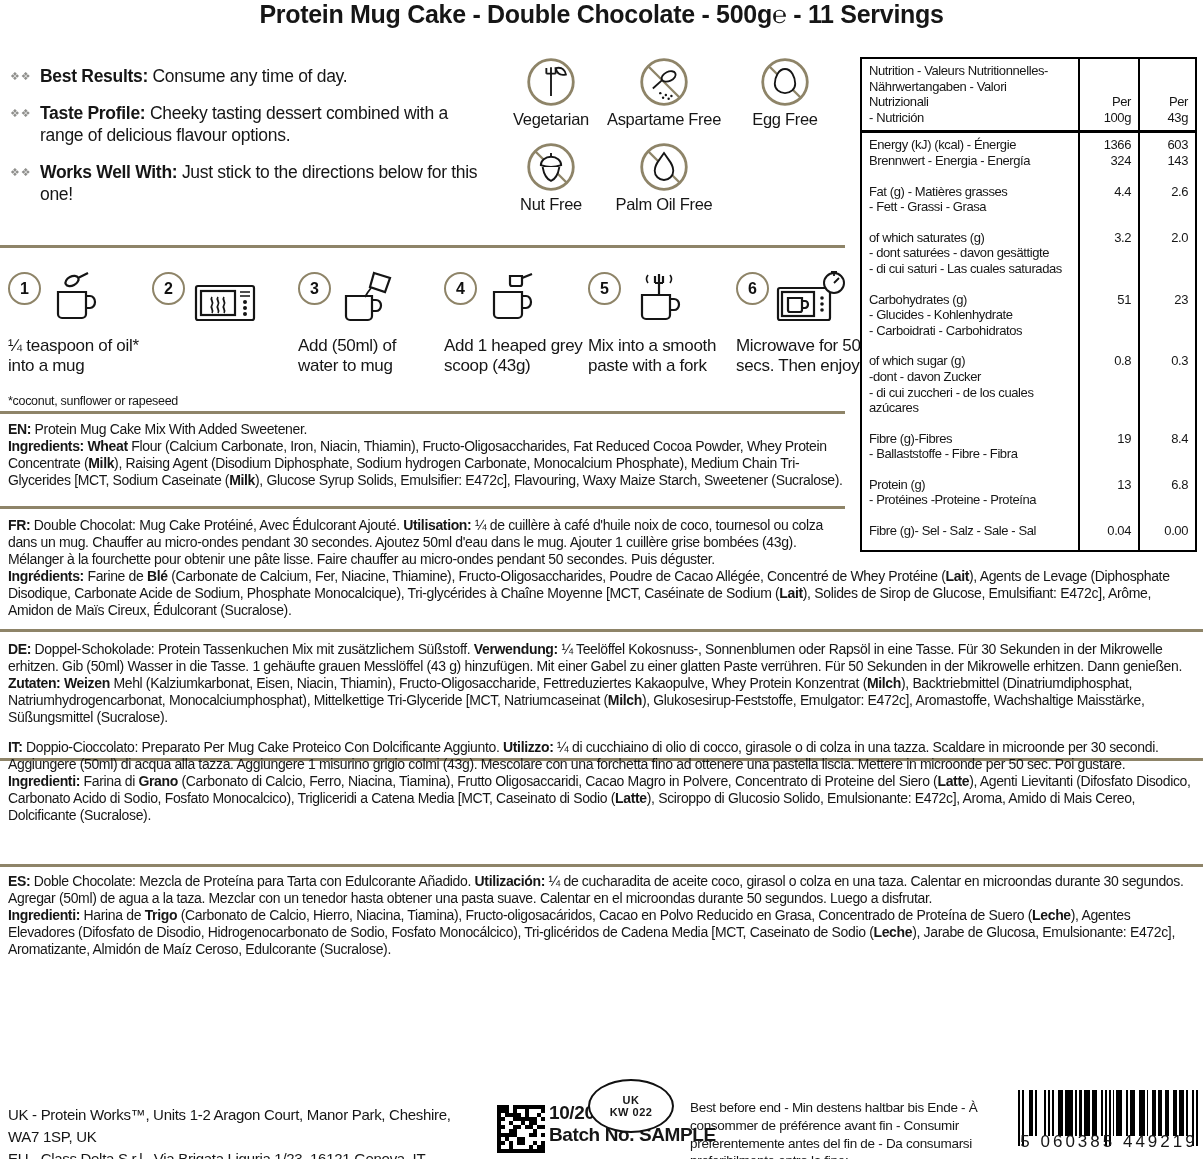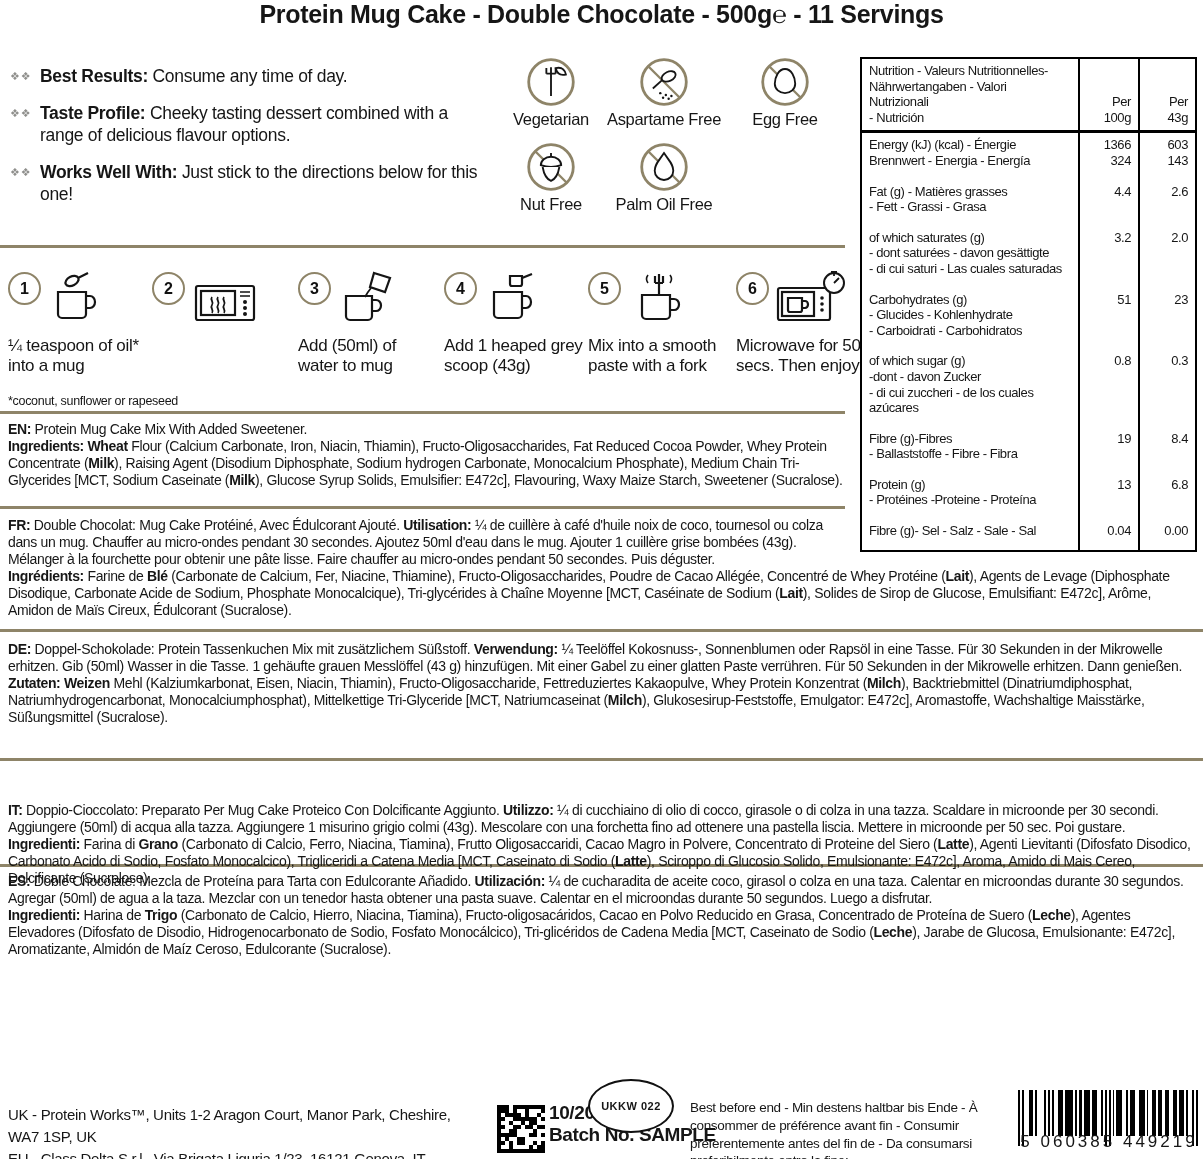--- a/index.html
+++ b/index.html
@@ -38,21 +38,21 @@
   
   .lang{left:8px;width:1188px;font-size:14px;line-height:17px;letter-spacing:-0.35px;}
   .lang p{margin:0;}
   .lang b, .lang span[data-b]{font-weight:700;}
   .narrow{max-width:828px;}
   .en-width{width:836px;}
   
   .addr{font-size:15px;line-height:1.45;letter-spacing:-0.3px;}
   .batch{font-size:19px;font-weight:700;line-height:1.15;letter-spacing:-0.4px;}
   .oval{width:82px;height:50px;border:2px solid #111;border-radius:50%;background:#fff;
-        display:flex;flex-direction:row;align-items:center;justify-content:center;
+        display:flex;flex-direction:column;align-items:center;justify-content:center;
         font-size:11px;font-weight:700;letter-spacing:0.5px;}
   .bbe{width:325px;font-size:13.5px;line-height:1.32;letter-spacing:-0.3px;}
   .barcode{display:flex;align-items:flex-start;}
   .barcode-digits{font-size:17px;letter-spacing:3px;margin-top:-14px;text-align:center;width:100%;background:transparent;}
   svg{display:block;}
 </style>
 </head>
 <body>
 
 <div id="canvas">
@@ -306,21 +306,21 @@
   <div class="abs lang" style="top:517px;">
     <p class="narrow"><span data-b="1">FR:</span><span> Double Chocolat: Mug Cake Protéiné, Avec Édulcorant Ajouté. </span><span data-b="1">Utilisation:</span><span> ¼ de cuillère à café d'huile noix de coco, tournesol ou colza dans un mug. Chauffer au micro-ondes pendant 30 secondes. Ajoutez 50ml d'eau dans le mug. Ajouter 1 cuillère grise bombées (43g). Mélanger à la fourchette pour obtenir une pâte lisse. Faire chauffer au micro-ondes pendant 50 secondes. Puis déguster.</span></p>
     <p><span data-b="1">Ingrédients:</span><span> Farine de </span><span data-b="1">Blé</span><span> (Carbonate de Calcium, Fer, Niacine, Thiamine), Fructo-Oligosaccharides, Poudre de Cacao Allégée, Concentré de Whey Protéine (</span><span data-b="1">Lait</span><span>), Agents de Levage (Diphosphate Disodique, Carbonate Acide de Sodium, Phosphate Monocalcique), Tri-glycérides à Chaîne Moyenne [MCT, Caséinate de Sodium (</span><span data-b="1">Lait</span><span>), Solides de Sirop de Glucose, Emulsifiant: E472c], Arôme, Amidon de Maïs Cireux, Édulcorant (Sucralose).</span></p>
   </div>
 
   <div class="abs lang" style="top:641px;">
     <p><span data-b="1">DE:</span><span> Doppel-Schokolade: Protein Tassenkuchen Mix mit zusätzlichem Süßstoff. </span><span data-b="1">Verwendung:</span><span> ¼ Teelöffel Kokosnuss-, Sonnenblumen oder Rapsöl in eine Tasse. Für 30 Sekunden in der Mikrowelle erhitzen. Gib (50ml) Wasser in die Tasse. 1 gehäufte grauen Messlöffel (43 g) hinzufügen. Mit einer Gabel zu einer glatten Paste verrühren. Für 50 Sekunden in der Mikrowelle erhitzen. Dann genießen.</span></p>
     <p><span data-b="1">Zutaten: Weizen</span><span> Mehl (Kalziumkarbonat, Eisen, Niacin, Thiamin), Fructo-Oligosaccharide, Fettreduziertes Kakaopulve, Whey Protein Konzentrat (</span><span data-b="1">Milch</span><span>), Backtriebmittel (Dinatriumdiphosphat, Natriumhydrogencarbonat, Monocalciumphosphat), Mittelkettige Tri-Glyceride [MCT, Natriumcaseinat (</span><span data-b="1">Milch</span><span>), Glukosesirup-Feststoffe, Emulgator: E472c], Aromastoffe, Wachshaltige Maisstärke, Süßungsmittel (Sucralose).</span></p>
   </div>
 
-  <div class="abs lang" style="top:802px;">
+  <div class="abs lang" style="top:739px;">
     <p><span data-b="1">IT:</span><span> Doppio-Cioccolato: Preparato Per Mug Cake Proteico Con Dolcificante Aggiunto. </span><span data-b="1">Utilizzo:</span><span> ¼ di cucchiaino di olio di cocco, girasole o di colza in una tazza. Scaldare in microonde per 30 secondi. Aggiungere (50ml) di acqua alla tazza. Aggiungere 1 misurino grigio colmi (43g). Mescolare con una forchetta fino ad ottenere una pastella liscia. Mettere in microonde per 50 sec. Poi gustare.</span></p>
     <p><span data-b="1">Ingredienti:</span><span> Farina di </span><span data-b="1">Grano</span><span> (Carbonato di Calcio, Ferro, Niacina, Tiamina), Frutto Oligosaccaridi, Cacao Magro in Polvere, Concentrato di Proteine del Siero (</span><span data-b="1">Latte</span><span>), Agenti Lievitanti (Difosfato Disodico, Carbonato Acido di Sodio, Fosfato Monocalcico), Trigliceridi a Catena Media [MCT, Caseinato di Sodio (</span><span data-b="1">Latte</span><span>), Sciroppo di Glucosio Solido, Emulsionante: E472c], Aroma, Amido di Mais Cereo, Dolcificante (Sucralose).</span></p>
   </div>
 
   <div class="abs lang" style="top:873px;">
     <p><span data-b="1">ES:</span><span> Doble Chocolate: Mezcla de Proteína para Tarta con Edulcorante Añadido. </span><span data-b="1">Utilización:</span><span> ¼ de cucharadita de aceite coco, girasol o colza en una taza. Calentar en microondas durante 30 segundos. Agregar (50ml) de agua a la taza. Mezclar con un tenedor hasta obtener una pasta suave. Calentar en el microondas durante 50 segundos. Luego a disfrutar.</span></p>
     <p><span data-b="1">Ingredienti:</span><span> Harina de </span><span data-b="1">Trigo</span><span> (Carbonato de Calcio, Hierro, Niacina, Tiamina), Fructo-oligosacáridos, Cacao en Polvo Reducido en Grasa, Concentrado de Proteína de Suero (</span><span data-b="1">Leche</span><span>), Agentes Elevadores (Difosfato de Disodio, Hidrogenocarbonato de Sodio, Fosfato Monocálcico), Tri-glicéridos de Cadena Media [MCT, Caseinato de Sodio (</span><span data-b="1">Leche</span><span>), Jarabe de Glucosa, Emulsionante: E472c], Aromatizante, Almidón de Maíz Ceroso, Edulcorante (Sucralose).</span></p>
   </div>
 
   <div class="abs addr" style="left:8px;top:1104px;width:470px;">

